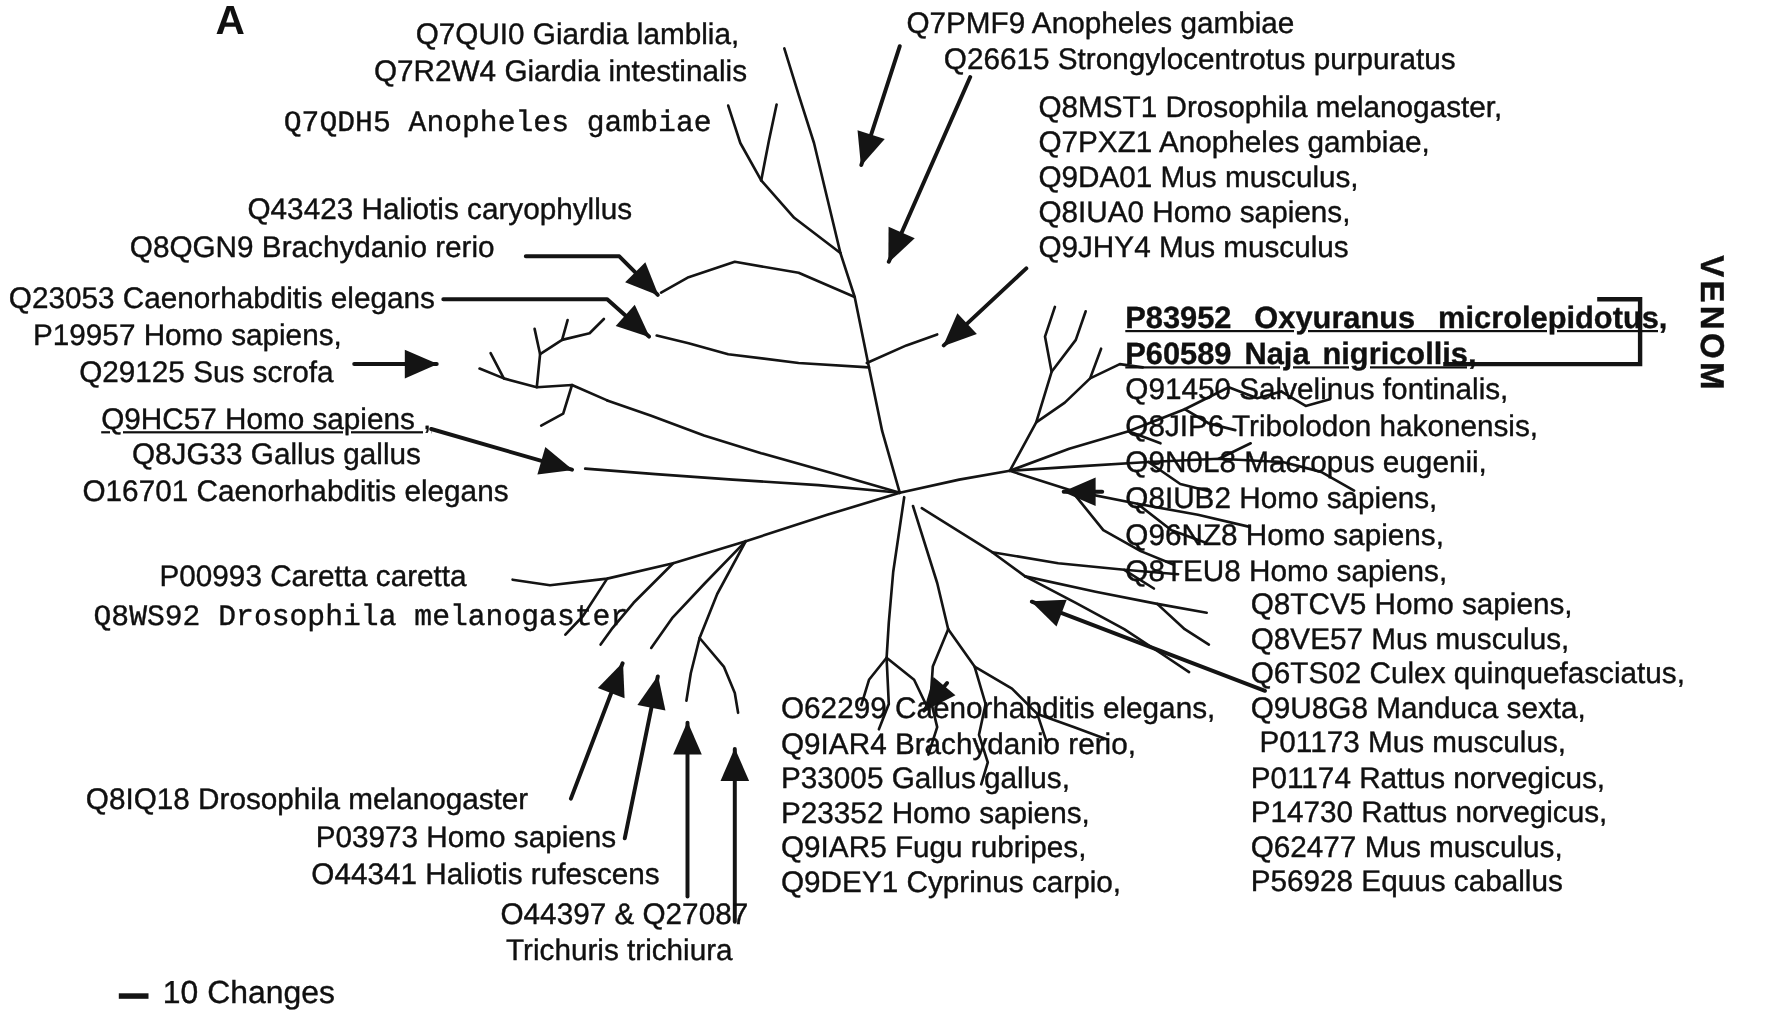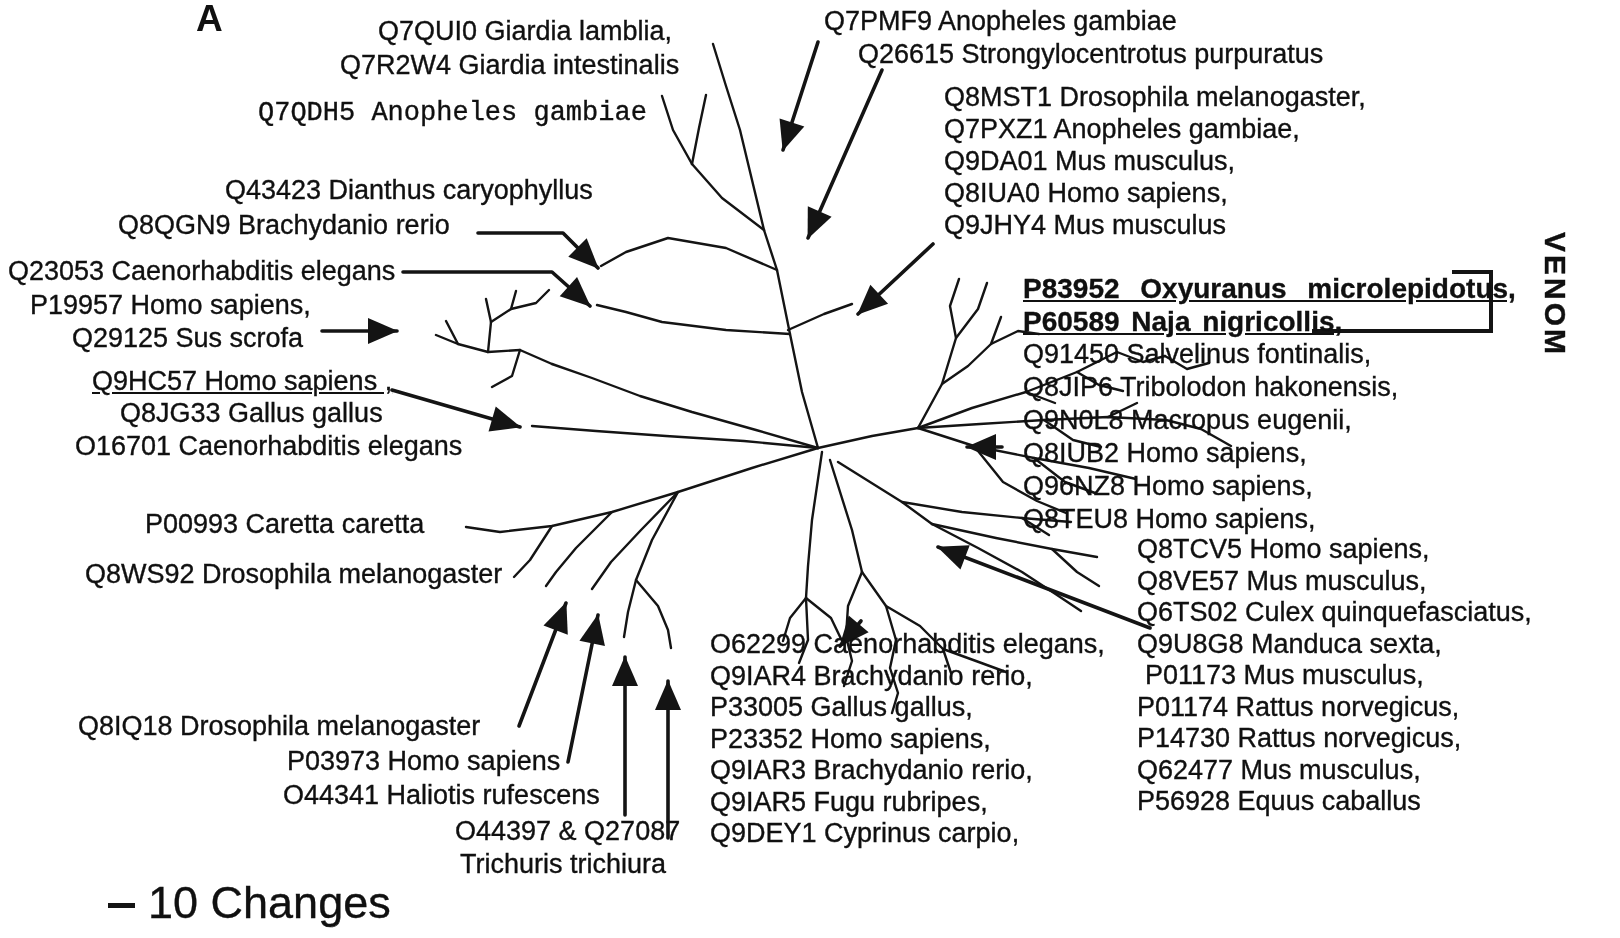--- a/index.html
+++ b/index.html
@@ -4,21 +4,21 @@
 <style>
   html,body{margin:0;padding:0;background:#ffffff;}
   .canvas{position:relative;width:1620px;height:938px;background:#ffffff;overflow:hidden;
           font-family:"Liberation Sans",sans-serif;color:#101010;}
   svg.layer{position:absolute;left:0;top:0;z-index:1;}
   .txt{position:absolute;z-index:2;white-space:nowrap;font-size:27px;line-height:33px;
        color:#101010;-webkit-text-stroke:0.35px #101010;}
   .block .ln{white-space:nowrap;}
   .bold{font-weight:700;text-decoration:underline;}
   .panelA{font-size:37px;font-weight:700;-webkit-text-stroke:0;}
-  .scaleTxt{font-size:45px;line-height:34px;}
+  .scaleTxt{font-size:29px;line-height:34px;}
   .venomV{transform:rotate(90deg);transform-origin:0 0;font-size:30px;font-weight:700;
           letter-spacing:3px;-webkit-text-stroke:0.4px #101010;}
   .right{text-align:right;}
   .vb1{word-spacing:13px;font-size:28px;}
   .vb2{word-spacing:4px;font-size:28px;}
 </style>
 </head>
 <body>
 
 <div class="canvas">
@@ -132,44 +132,43 @@
     <div class="ln">Q91450 Salvelinus fontinalis,</div>
     <div class="ln">Q8JIP6 Tribolodon hakonensis,</div>
     <div class="ln">Q9N0L8 Macropus eugenii,</div>
     <div class="ln">Q8IUB2 Homo sapiens,</div>
     <div class="ln">Q96NZ8 Homo sapiens,</div>
     <div class="ln">Q8TEU8 Homo sapiens,</div>
   </div>
 
   <div class="txt venomV" style="left:1572px;top:232px;">VENOM</div>
 
-  <div class="txt" style="left:225px;top:174px;">Q43423 Dianthus caryophyllus</div>
+  <div class="txt" style="left:225px;top:174px;">Q43423 Haliotis caryophyllus</div>
   <div class="txt" style="left:118px;top:209px;">Q8QGN9 Brachydanio rerio</div>
   <div class="txt" style="left:8px;top:255px;">Q23053 Caenorhabditis elegans</div>
   <div class="txt" style="left:30px;top:289px;">P19957 Homo sapiens,</div>
   <div class="txt" style="left:72px;top:322px;">Q29125 Sus scrofa</div>
   <div class="txt" style="left:92px;top:365px;text-decoration:underline;">Q9HC57 Homo sapiens ,</div>
   <div class="txt" style="left:120px;top:397px;">Q8JG33 Gallus gallus</div>
   <div class="txt" style="left:75px;top:430px;">O16701 Caenorhabditis elegans</div>
   <div class="txt" style="left:145px;top:508px;">P00993 Caretta caretta</div>
-  <div class="txt" style="left:85px;top:558px;">Q8WS92 Drosophila melanogaster</div>
+  <div class="txt" style="left:85px;top:546px;font-family:Liberation Mono, monospace;">Q8WS92 Drosophila melanogaster</div>
   <div class="txt" style="left:78px;top:710px;">Q8IQ18 Drosophila melanogaster</div>
   <div class="txt" style="left:287px;top:745px;">P03973 Homo sapiens</div>
   <div class="txt" style="left:283px;top:779px;">O44341 Haliotis rufescens</div>
   <div class="txt" style="left:455px;top:815px;">O44397 &amp; Q27087</div>
   <div class="txt" style="left:460px;top:848px;">Trichuris trichiura</div>
 
   <div class="txt scaleTxt" style="left:148px;top:886px;">10 Changes</div>
 
   <div class="txt block" style="left:710px;top:629px;line-height:31.5px;">
     <div class="ln">O62299 Caenorhabditis elegans,</div>
     <div class="ln">Q9IAR4 Brachydanio rerio,</div>
     <div class="ln">P33005 Gallus gallus,</div>
     <div class="ln">P23352 Homo sapiens,</div>
-    <div class="ln">Q9IAR3 Brachydanio rerio,</div>
     <div class="ln">Q9IAR5 Fugu rubripes,</div>
     <div class="ln">Q9DEY1 Cyprinus carpio,</div>
   </div>
 
   <div class="txt block" style="left:1137px;top:534px;line-height:31.5px;">
     <div class="ln">Q8TCV5 Homo sapiens,</div>
     <div class="ln">Q8VE57 Mus musculus,</div>
     <div class="ln">Q6TS02 Culex quinquefasciatus,</div>
     <div class="ln">Q9U8G8 Manduca sexta,</div>
     <div class="ln" style="padding-left:8px;">P01173 Mus musculus,</div>

